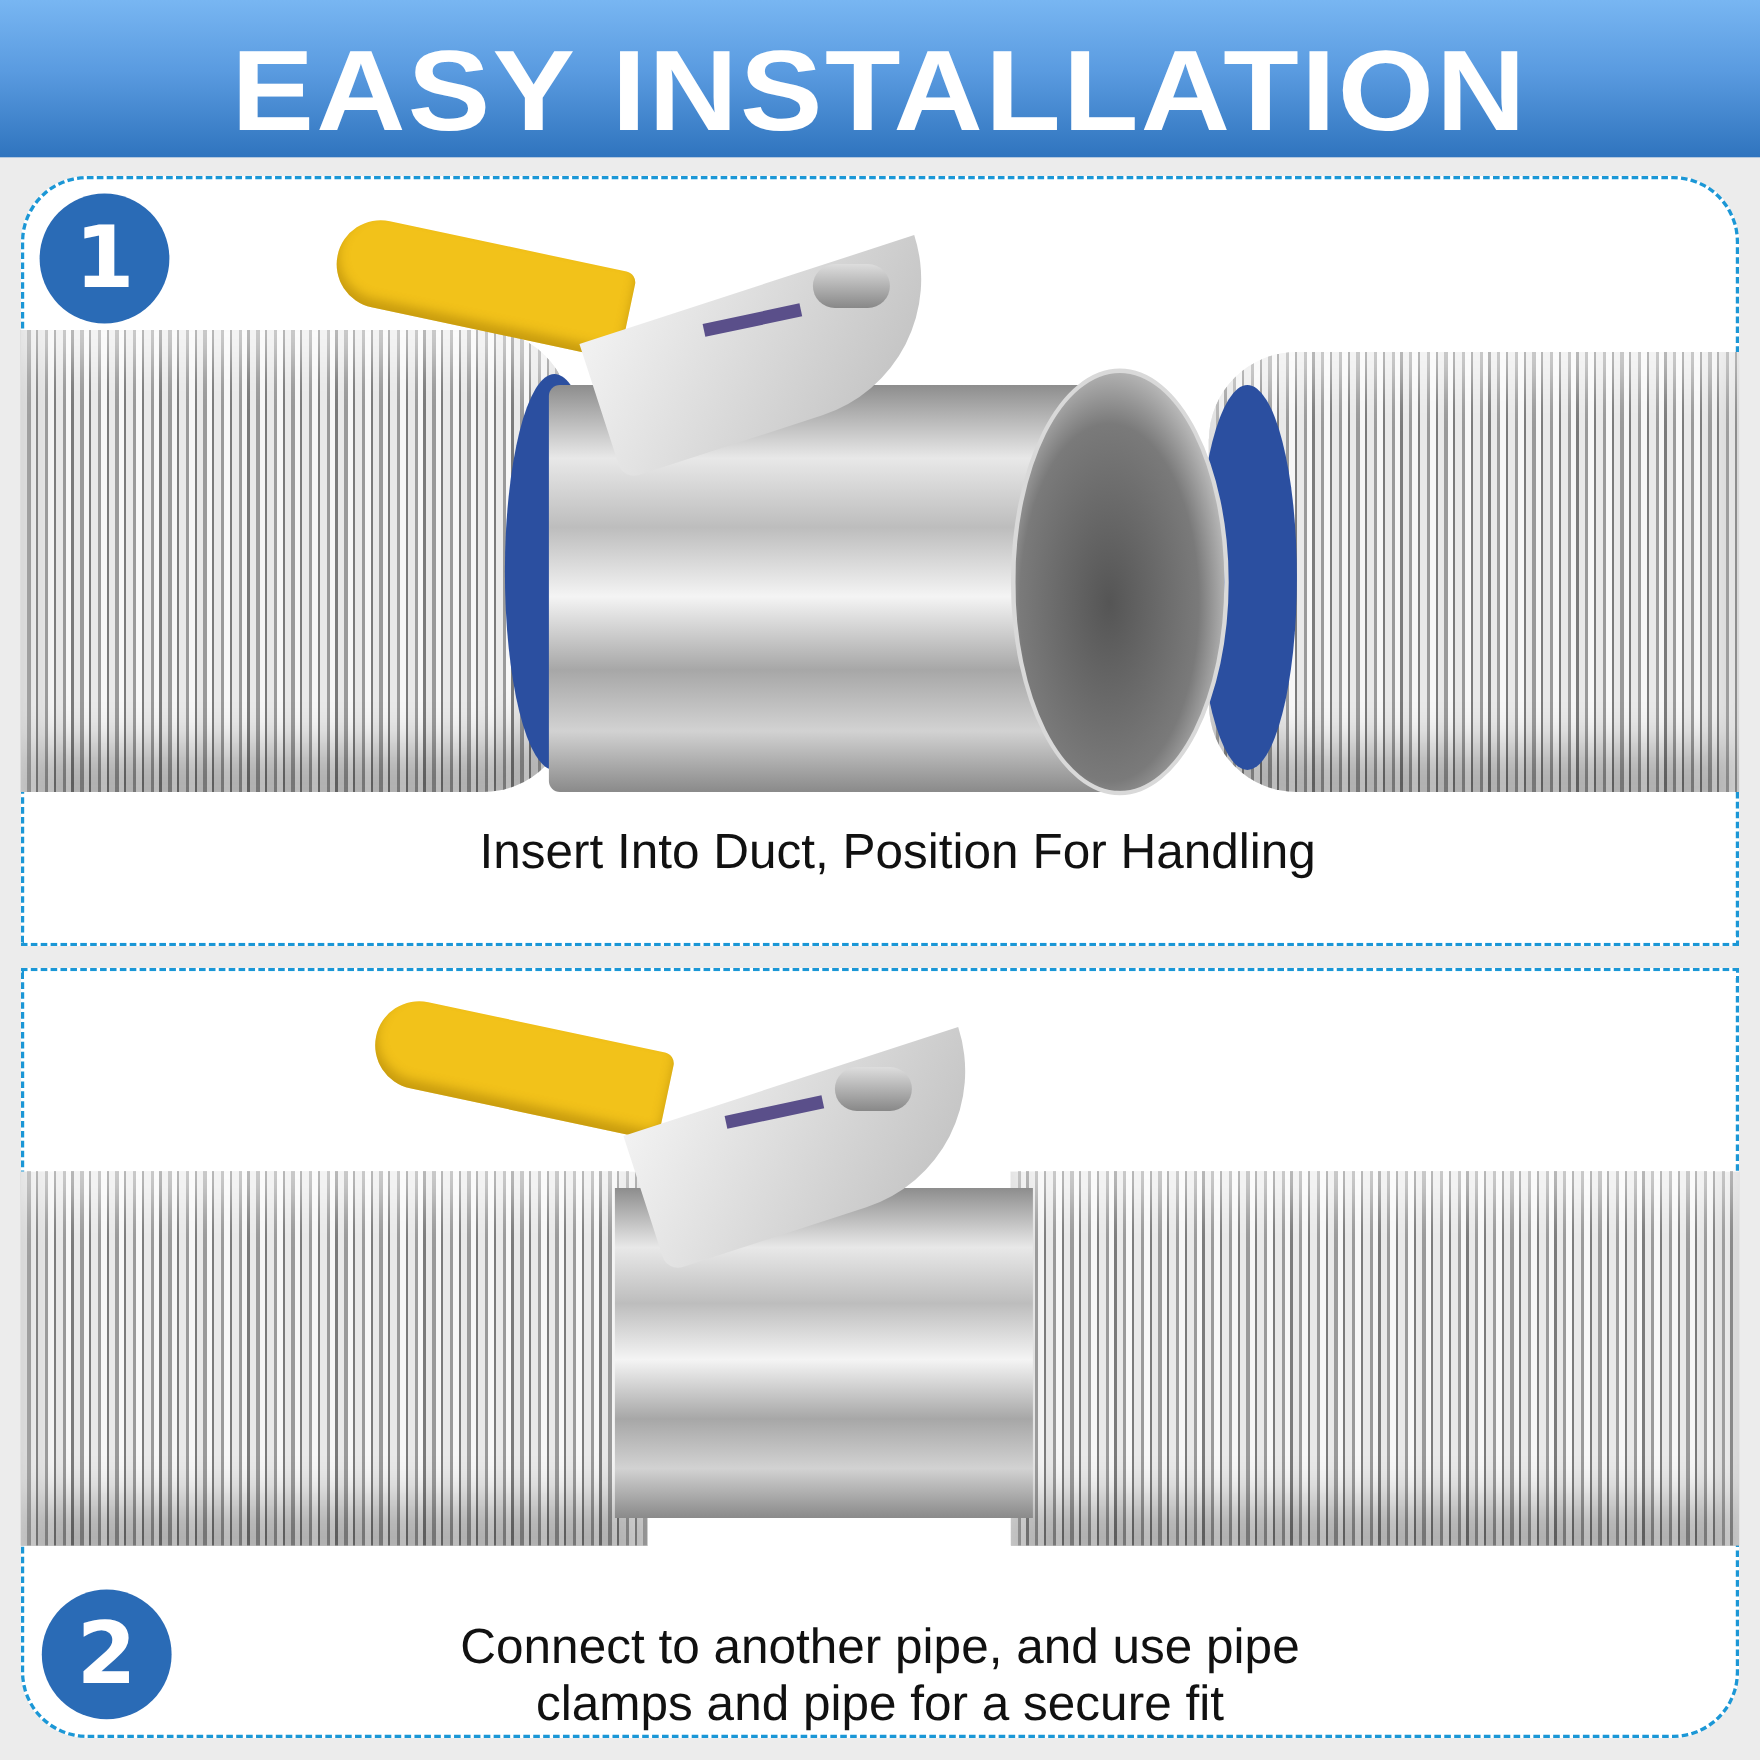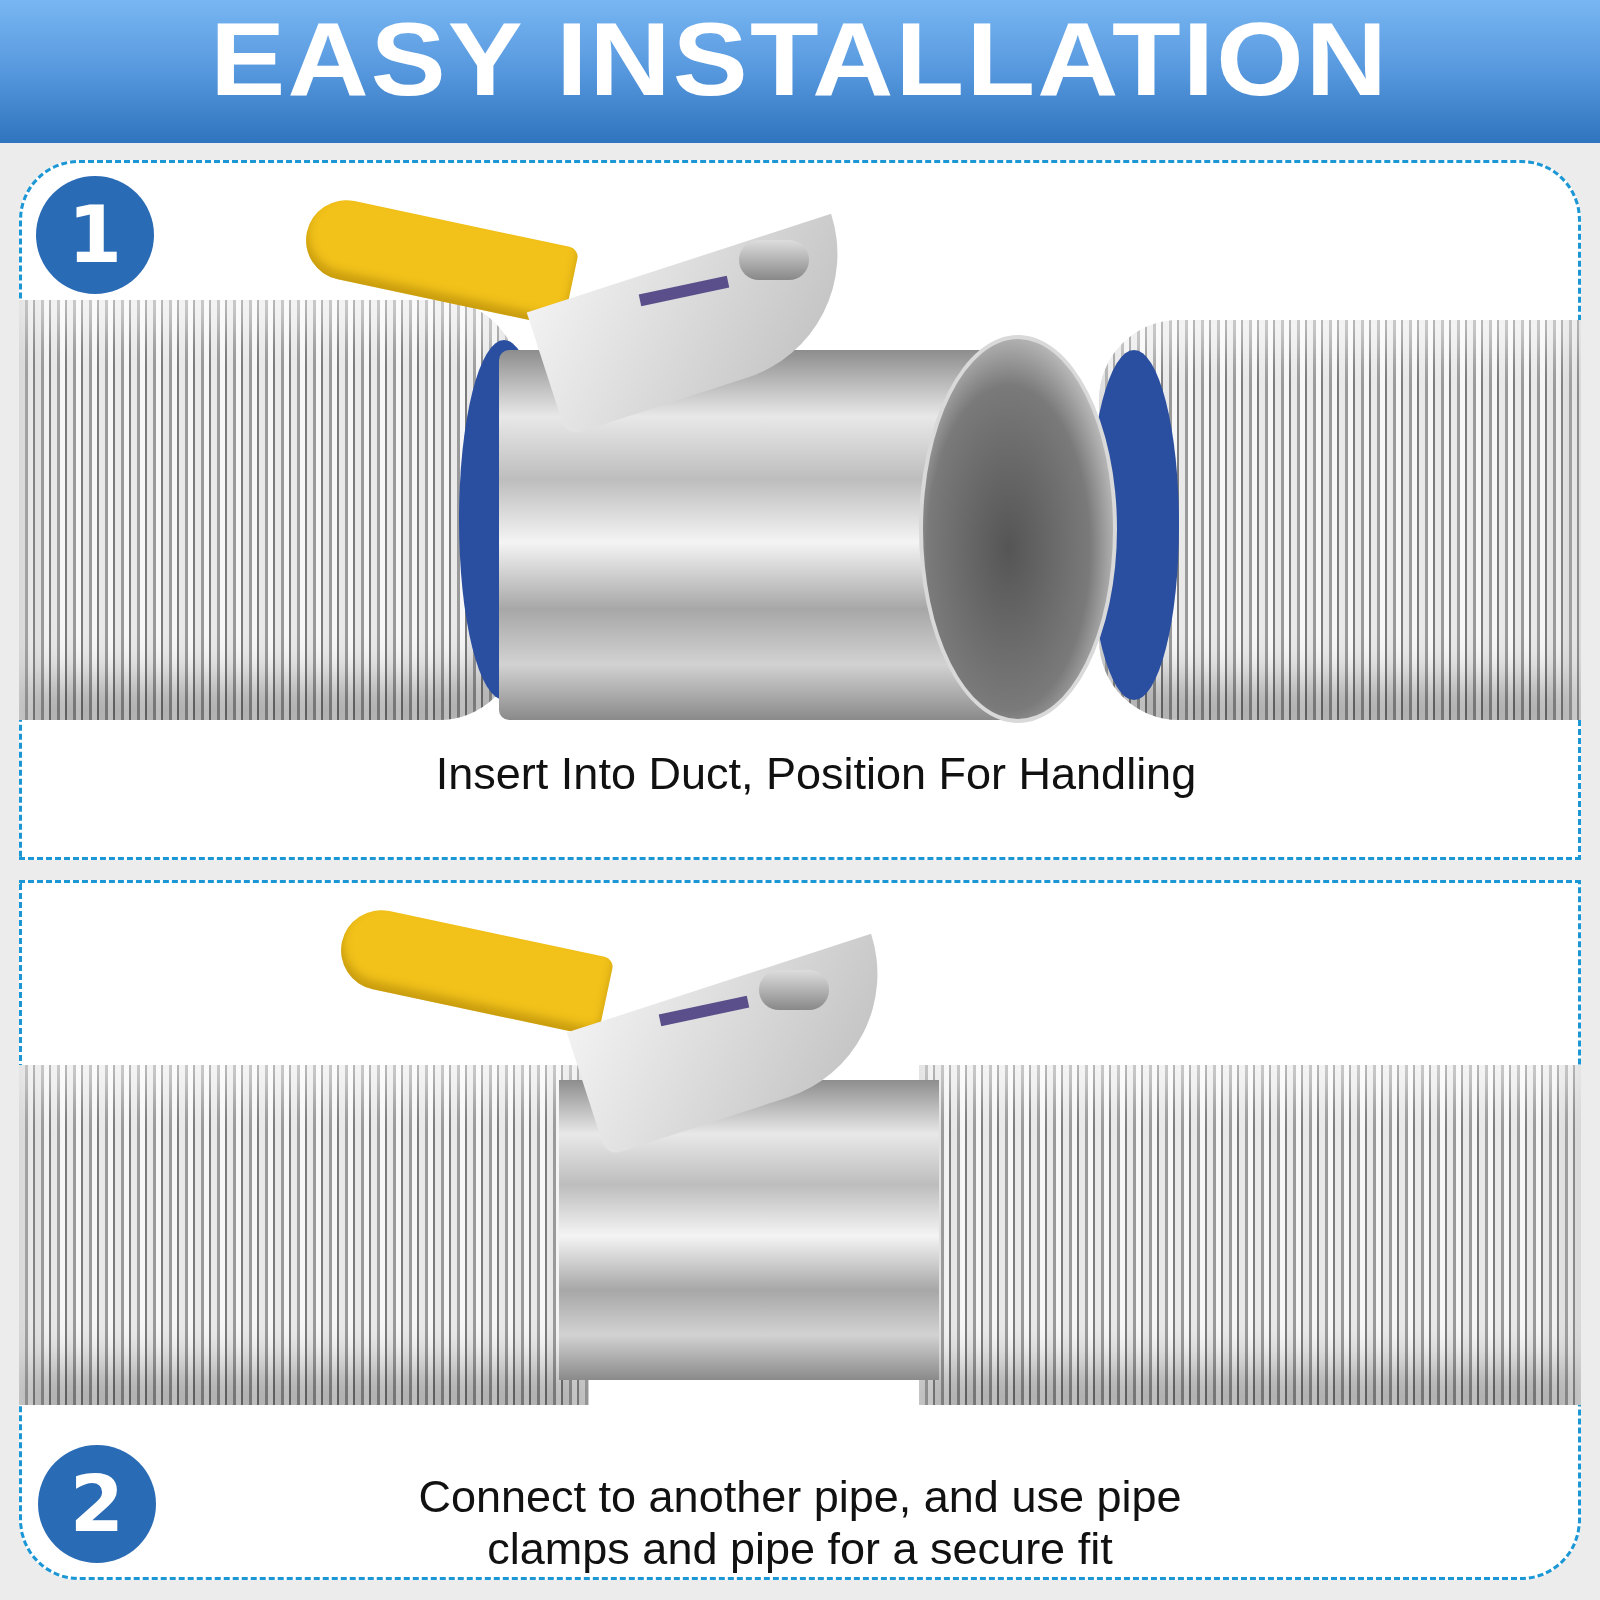--- a/index.html
+++ b/index.html
@@ -1,17 +1,17 @@
 <!DOCTYPE html>
 <html><head>
 <meta charset="utf-8">
 <style>
   html, body { margin:0; padding:0; }
   body { width:1600px; height:1600px; position:relative; overflow:hidden; background:#ececec; font-family:"Liberation Sans", sans-serif; }
-  .banner { position:absolute; left:0; top:0; width:1600px; height:143px; background:linear-gradient(to bottom,#78b6f2 0%,#5a9be0 45%,#2f74be 100%); display:flex; align-items:flex-start; justify-content:center; }
+  .banner { position:absolute; left:0; top:0; width:1600px; height:143px; background:linear-gradient(to bottom,#78b6f2 0%,#5a9be0 45%,#2f74be 100%); display:flex; align-items:flex-end; justify-content:center; }
   .banner-title { color:#fff; font-weight:bold; font-size:104px; letter-spacing:2px; font-family:"Liberation Sans", sans-serif; transform:scaleX(1.08); }
   .panel { position:absolute; background:#fff; border:3px dashed #1b97d6; box-sizing:border-box; }
   .p1 { left:19px; top:160px; width:1562px; height:700px; border-radius:60px 60px 0 0; border-bottom-style:dashed; }
   .p2 { left:19px; top:880px; width:1562px; height:700px; border-radius:0 0 60px 60px; }
   .badge { position:absolute; width:118px; height:118px; border-radius:50%; background:#2a6bb6; color:#fff; font-weight:bold; font-size:78px; display:flex; align-items:center; justify-content:center; font-family:"DejaVu Sans", sans-serif; }
   .b1 { left:36px; top:176px; }
   .b2 { left:38px; top:1445px; }
   .caption { position:absolute; left:0; width:1600px; text-align:center; color:#111; font-size:45px; line-height:52px; }
   .c1 { top:748px;padding-left:16px; }
   .c2 { top:1471px; }

